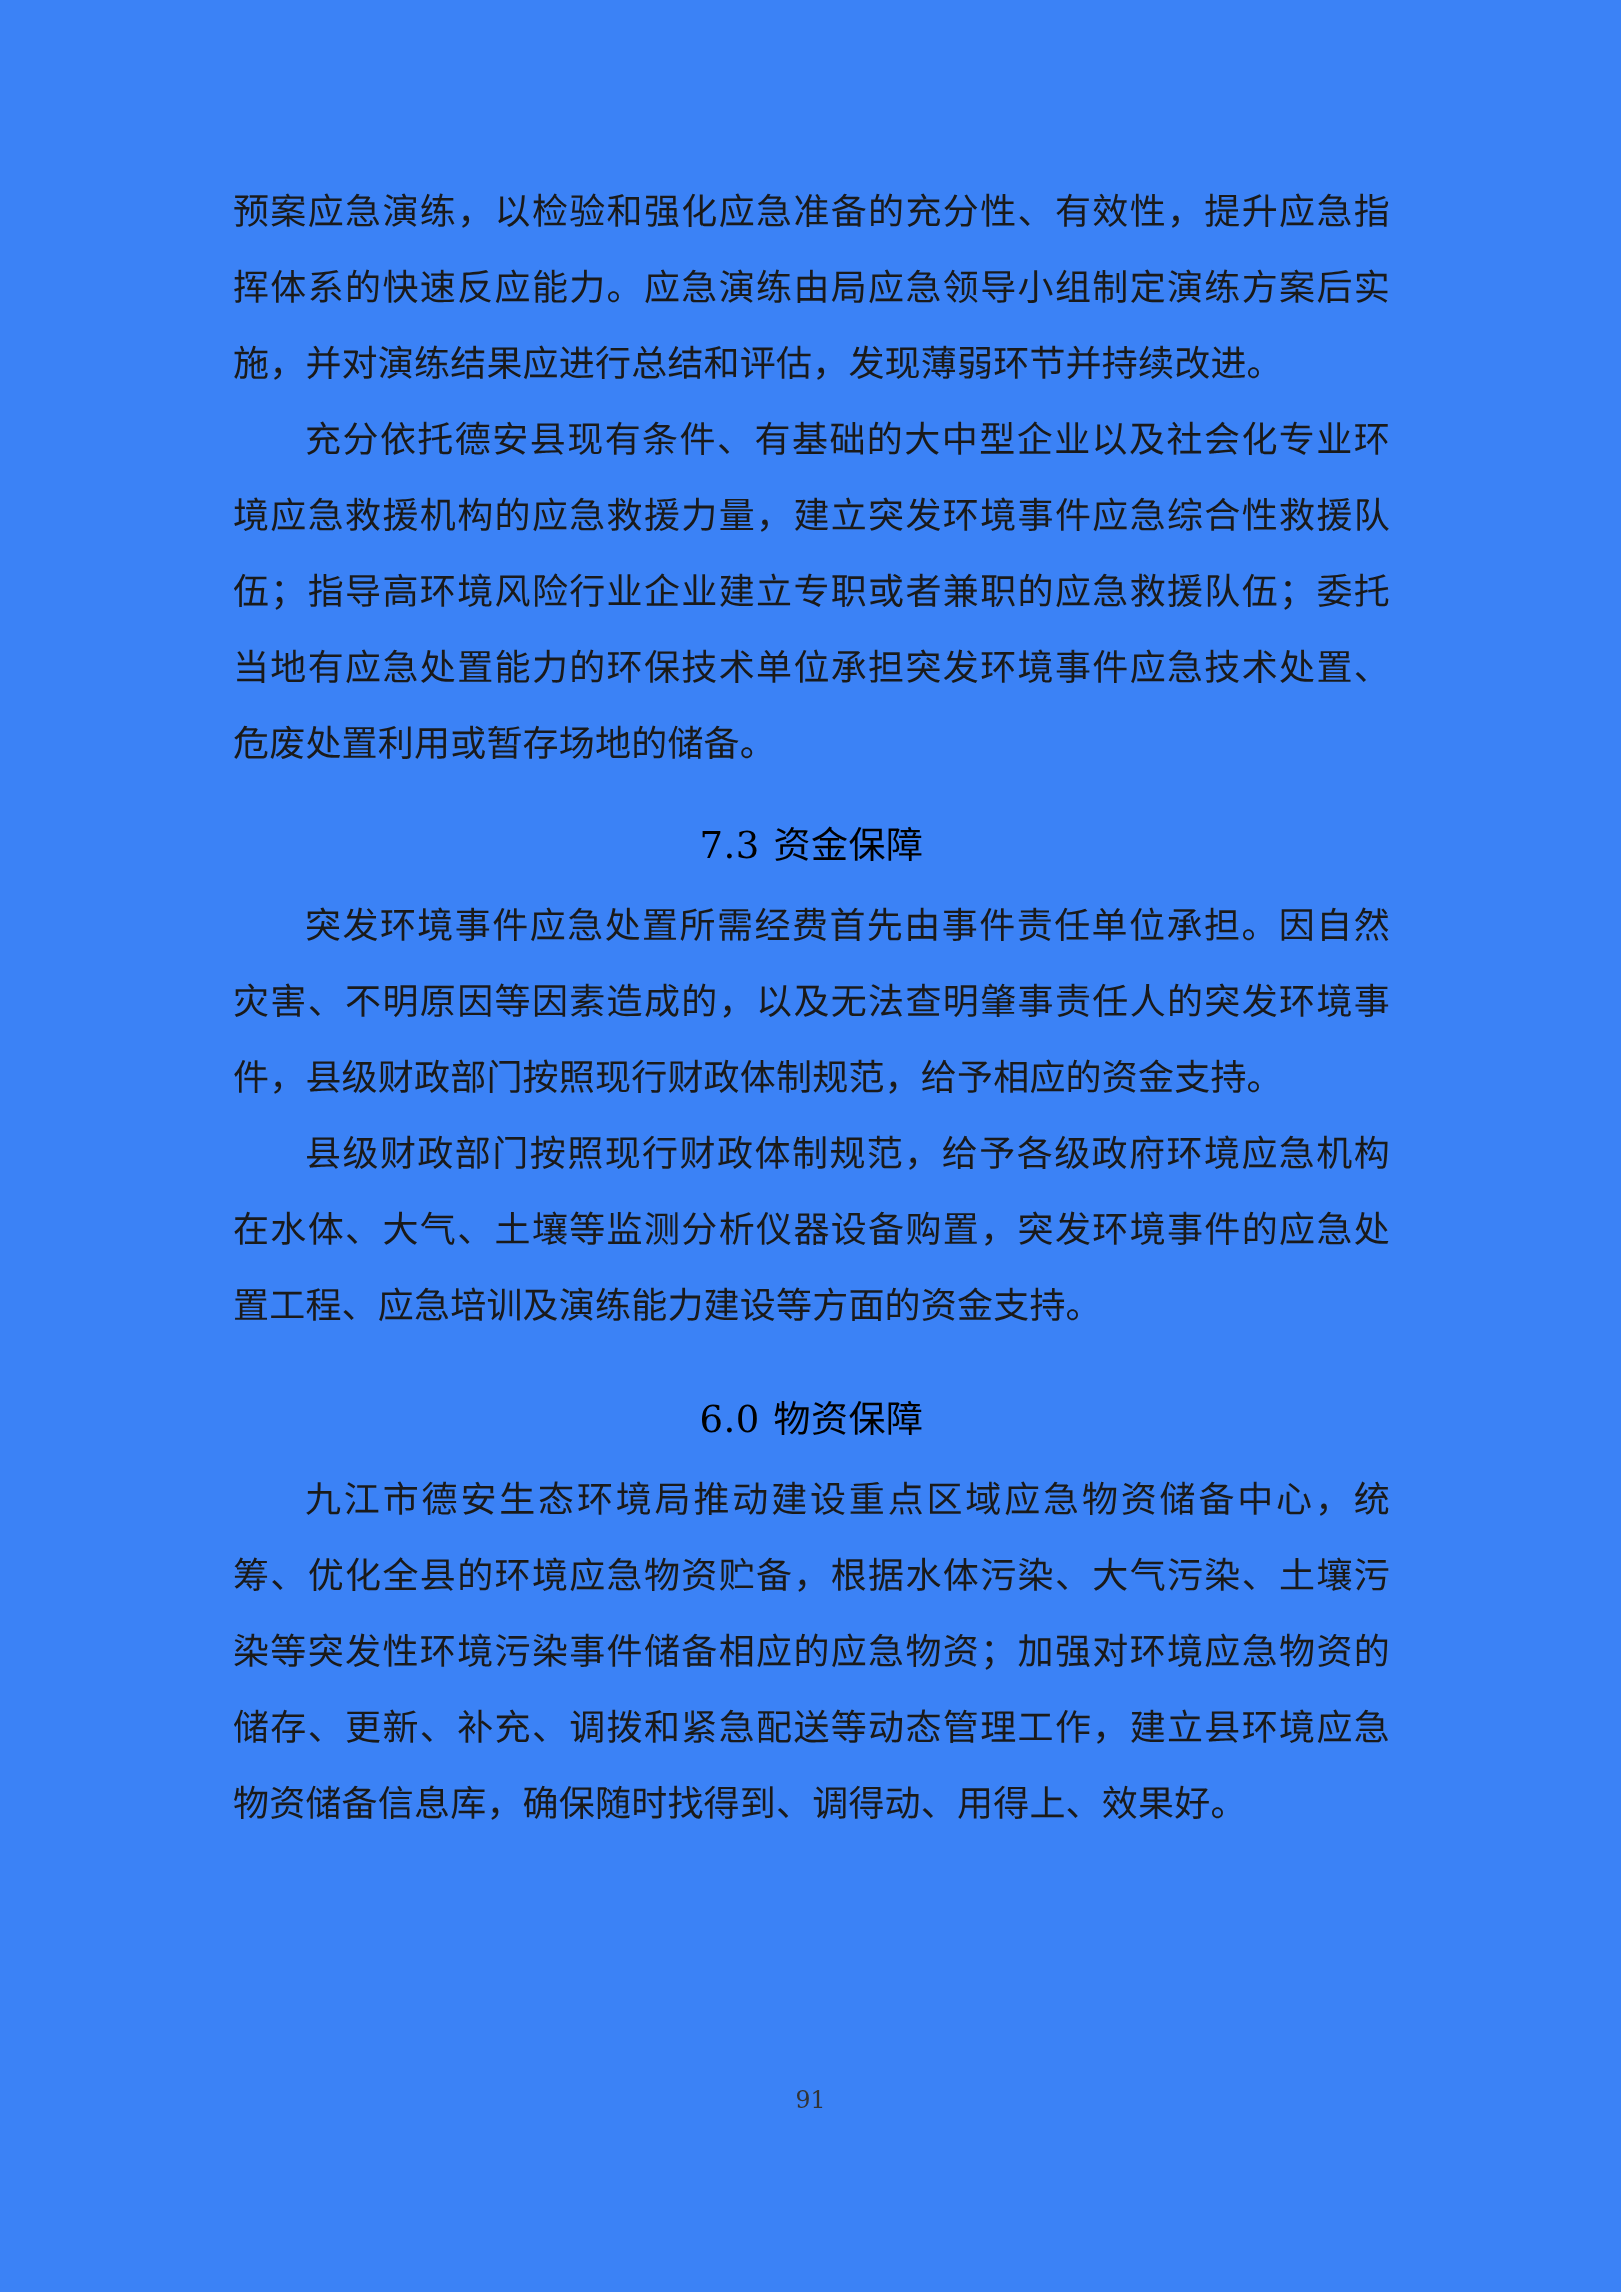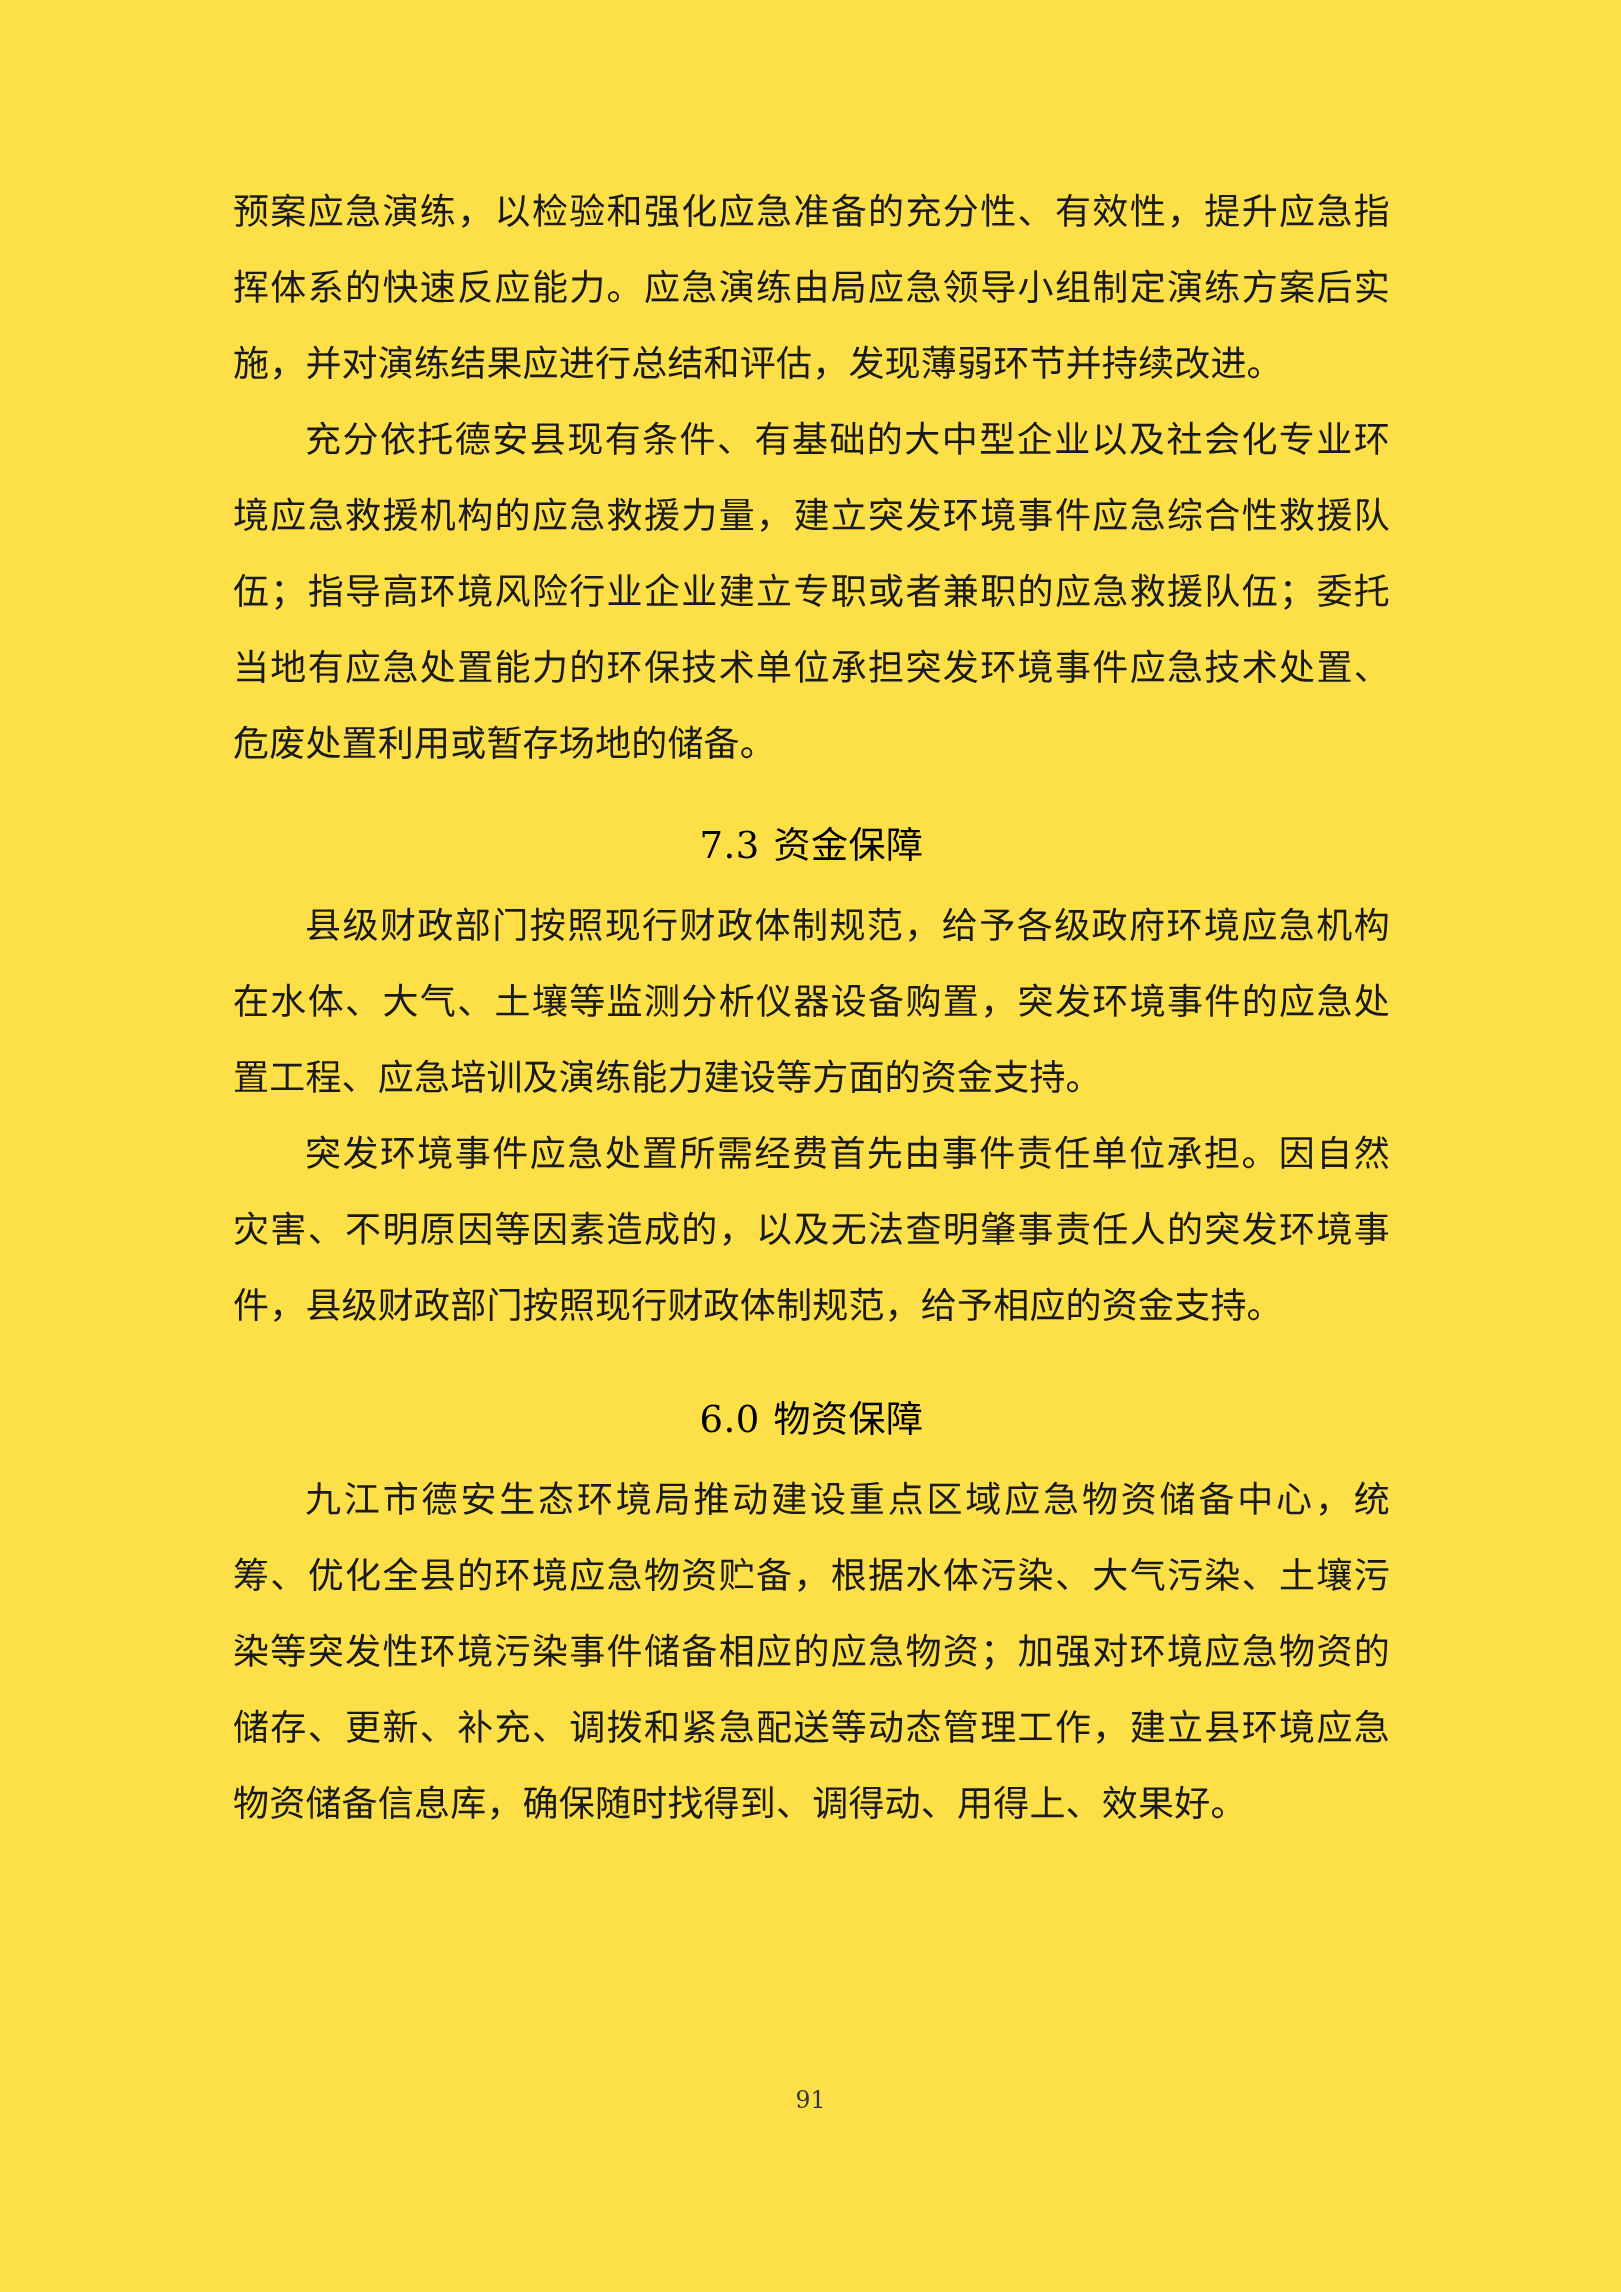--- a/index.html
+++ b/index.html
@@ -4,21 +4,21 @@
 <style>
   html, body {
     margin: 0;
     padding: 0;
     background: #ffffff;
   }
   .page {
     position: relative;
     width: 1621px;
     height: 2293px;
-    background: #fde047;
+    background: #3b82f6;
     margin: 0 auto;
     box-sizing: border-box;
     font-family: "DejaVu Sans", "Liberation Sans", sans-serif;
     color: #000000;
     overflow: hidden;
   }
   .content {
     position: absolute;
     left: 233px;
     top: 174px;
@@ -74,23 +74,23 @@
     <p class="body-text no-indent">预案应急演练，以检验和强化应急准备的充分性、有效性，提升应急指挥体系的快速反应能力。应急演练由局应急领导小组制定演练方案后实施，并对演练结果应进行总结和评估，发现薄弱环节并持续改进。</p>
 
     <p class="body-text">充分依托德安县现有条件、有基础的大中型企业以及社会化专业环境应急救援机构的应急救援力量，建立突发环境事件应急综合性救援队伍；指导高环境风险行业企业建立专职或者兼职的应急救援队伍；委托当地有应急处置能力的环保技术单位承担突发环境事件应急技术处置、危废处置利用或暂存场地的储备。</p>
 
     <div class="spacer-sm"></div>
 
     <h2 class="heading">
       <span class="num">7.3</span><span>资金保障</span>
     </h2>
 
+    <p class="body-text">突发环境事件应急处置所需经费首先由事件责任单位承担。因自然灾害、不明原因等因素造成的，以及无法查明肇事责任人的突发环境事件，县级财政部门按照现行财政体制规范，给予相应的资金支持。</p>
+
     <p class="body-text">县级财政部门按照现行财政体制规范，给予各级政府环境应急机构在水体、大气、土壤等监测分析仪器设备购置，突发环境事件的应急处置工程、应急培训及演练能力建设等方面的资金支持。</p>
-
-    <p class="body-text">突发环境事件应急处置所需经费首先由事件责任单位承担。因自然灾害、不明原因等因素造成的，以及无法查明肇事责任人的突发环境事件，县级财政部门按照现行财政体制规范，给予相应的资金支持。</p>
 
     <div class="spacer-md"></div>
 
     <h2 class="heading">
       <span class="num">6.0</span><span>物资保障</span>
     </h2>
 
     <p class="body-text">九江市德安生态环境局推动建设重点区域应急物资储备中心，统筹、优化全县的环境应急物资贮备，根据水体污染、大气污染、土壤污染等突发性环境污染事件储备相应的应急物资；加强对环境应急物资的储存、更新、补充、调拨和紧急配送等动态管理工作，建立县环境应急物资储备信息库，确保随时找得到、调得动、用得上、效果好。</p>
 
   </div>

